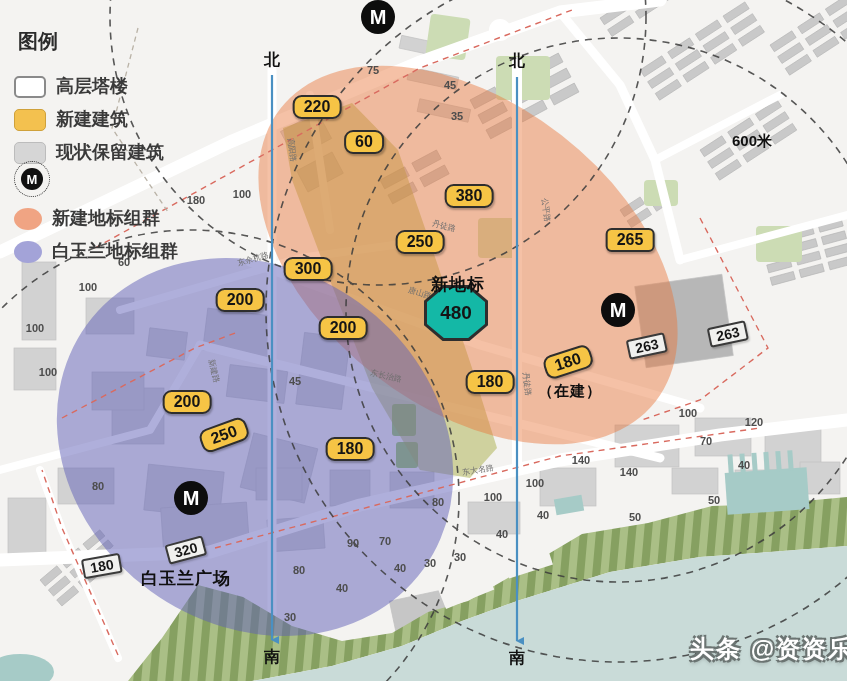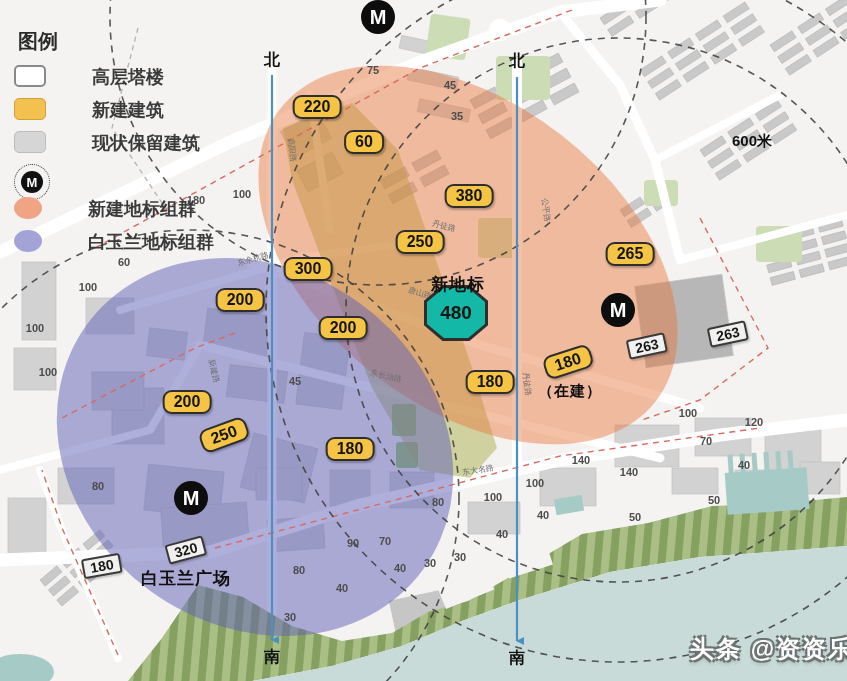--- a/index.html
+++ b/index.html
@@ -5,21 +5,21 @@
   html,body{margin:0;padding:0;background:#fff;}
   #stage{
     position:relative;width:847px;height:681px;overflow:hidden;
     font-family:"Liberation Sans","DejaVu Sans",sans-serif;
     background:#f4f3f1;
   }
   #map-base{position:absolute;left:0;top:0;}
   
   #legend{position:absolute;left:14px;top:28px;width:300px;z-index:30;}
   #legend .lg-title{font-size:20px;font-weight:bold;color:#2b2b2b;margin:0 0 10px 4px;}
-  #legend .lg-row{display:flex;align-items:flex-start;height:33px;gap:36px;}
+  #legend .lg-row{display:flex;align-items:flex-end;height:33px;}
   #legend .lg-label{font-size:18px;font-weight:bold;color:#3a3a3a;margin-left:10px;white-space:nowrap;}
   .sw{flex:0 0 auto;width:32px;height:22px;border-radius:5px;box-sizing:border-box;}
   .sw-tower{background:#ffffff;border:2px solid #8a8a8a;}
   .sw-new{background:#f3c14f;border:1.5px solid #cfa13b;}
   .sw-exist{background:#d6d6d6;border:1.5px solid #bcbcbc;}
   .sw-orange{background:#f0a483;border:none;border-radius:50%;width:28px;height:22px;}
   .sw-blue{background:#a3a3d8;border:none;border-radius:50%;width:28px;height:22px;}
   .sw-metro{width:34px;height:34px;border:1.8px dotted #333;border-radius:50%;
     display:flex;align-items:center;justify-content:center;background:transparent;}
   .sw-metro .m-in{width:22px;height:22px;border-radius:50%;background:#111;color:#fff;
@@ -311,21 +311,21 @@
       <span class="sw sw-blue"></span>
       <span class="lg-label">白玉兰地标组群</span>
     </div>
   </div>
 
   <div id="annotations">
       <div class="badge badge-y" style="left: 317px; top: 107px; transform: translate(-50%, -50%);">220</div>
       <div class="badge badge-y" style="left: 364px; top: 142px; transform: translate(-50%, -50%);">60</div>
       <div class="badge badge-y" style="left: 469px; top: 196px; transform: translate(-50%, -50%);">380</div>
       <div class="badge badge-y" style="left: 420px; top: 242px; transform: translate(-50%, -50%);">250</div>
-      <div class="badge badge-y" style="left: 630px; top: 254px; transform: translate(-50%, -50%);">265</div>
+      <div class="badge badge-y" style="left: 630px; top: 240px; transform: translate(-50%, -50%); border-radius: 6px;">265</div>
       <div class="badge badge-y" style="left: 308px; top: 269px; transform: translate(-50%, -50%);">300</div>
       <div class="badge badge-y" style="left: 240px; top: 300px; transform: translate(-50%, -50%);">200</div>
       <div class="badge badge-y" style="left: 343px; top: 328px; transform: translate(-50%, -50%);">200</div>
       <div class="oct" style="left: 456px; top: 313px;">
         <div class="oct-in">480</div>
       </div>
       <div class="badge badge-y" style="left: 490px; top: 382px; transform: translate(-50%, -50%);">180</div>
       <div class="badge badge-y" style="left: 568px; top: 362px; transform: translate(-50%, -50%) rotate(-18deg);">180</div>
       <div class="badge badge-y" style="left: 187px; top: 402px; transform: translate(-50%, -50%);">200</div>
       <div class="badge badge-y" style="left: 224px; top: 435px; transform: translate(-50%, -50%) rotate(-20deg);">250</div>

